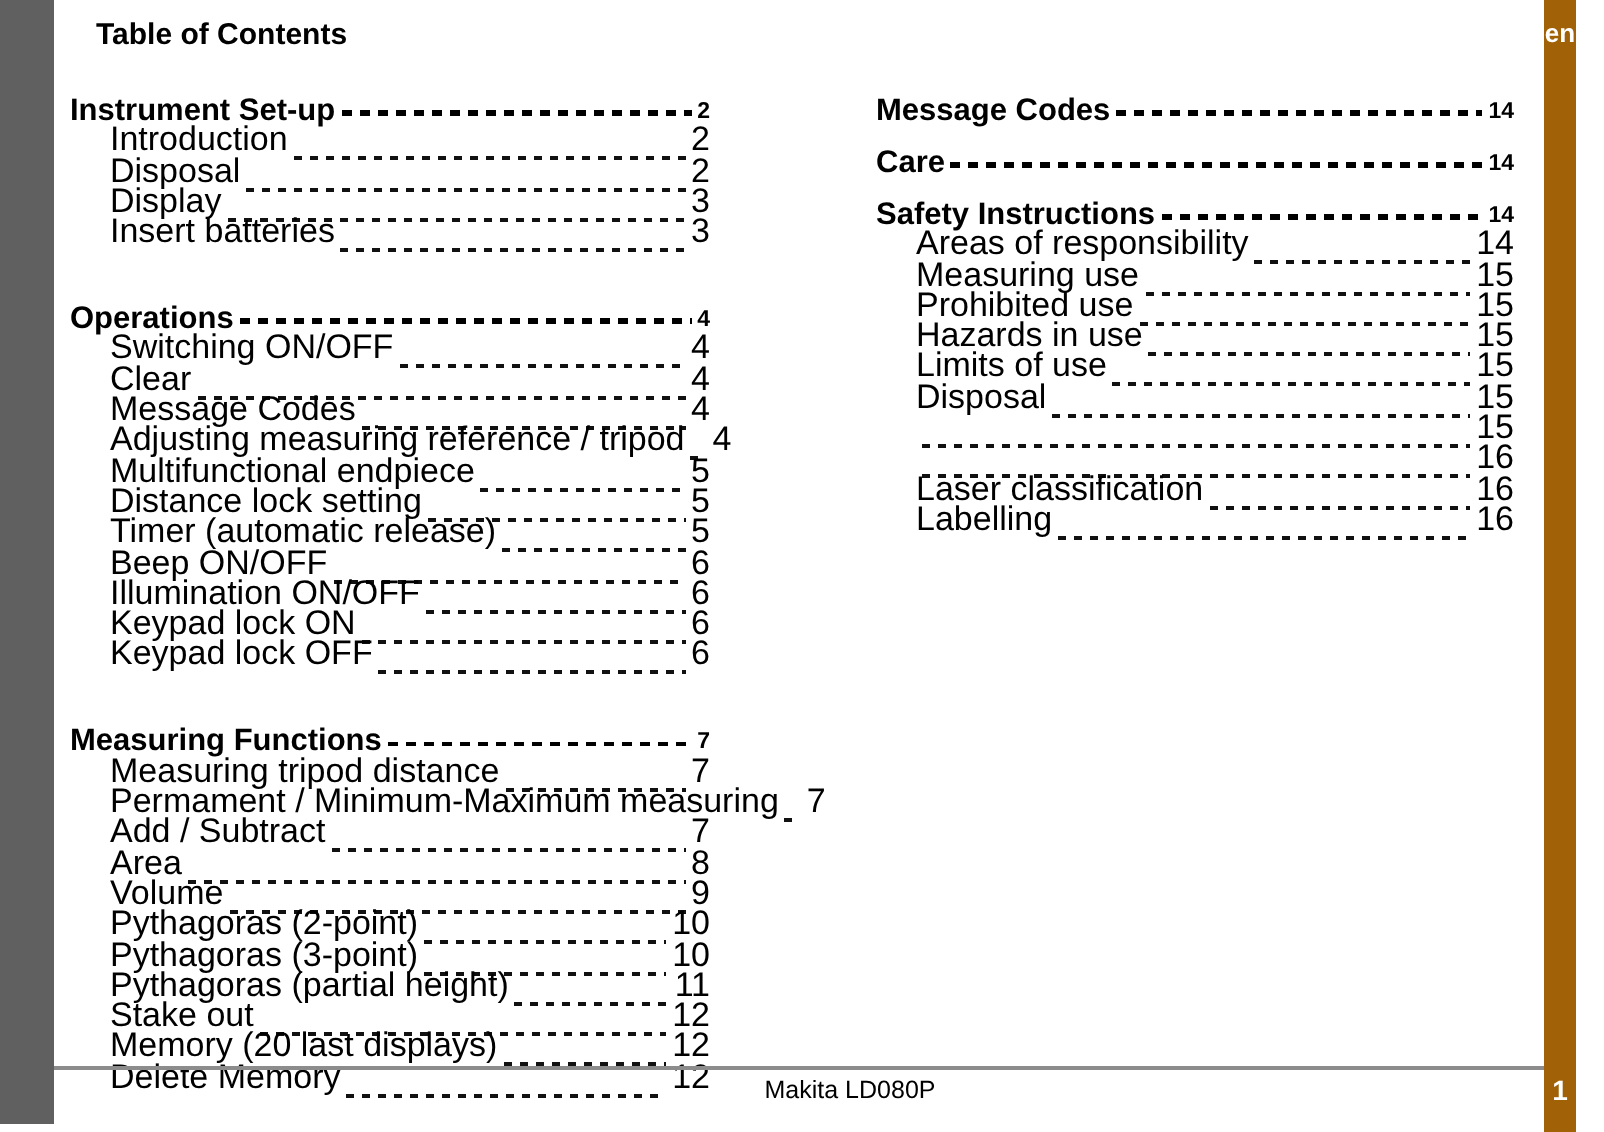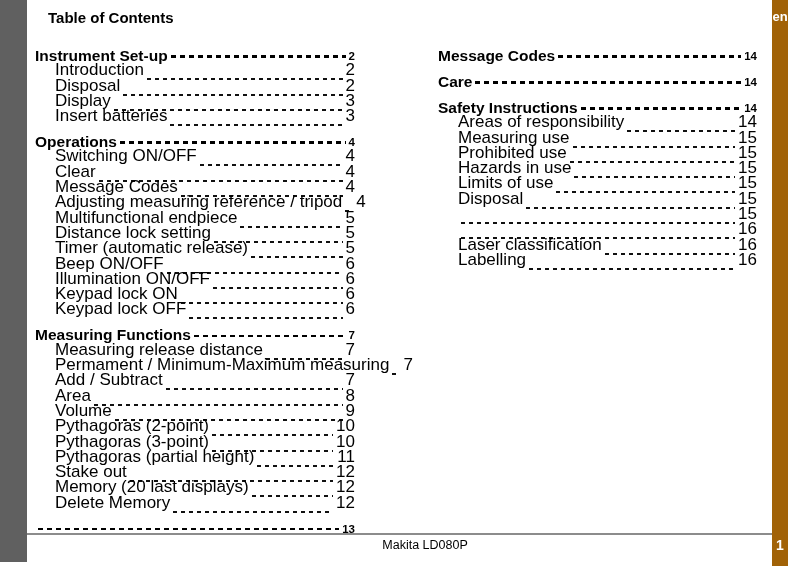--- a/index.html
+++ b/index.html
@@ -39,21 +39,21 @@
   }
   .columns {
     position: absolute; left: 35px; top: 43px;
     display: flex;
   }
   .col-left  { width: 320px; }
   .col-right { width: 319px; margin-left: 83px; }
 
   .heading-row {
     display: flex; align-items: center;
-    height: 18px; margin-top: 7px;
+    height: 18px; margin-top: 25px;
     font-weight: bold; font-size: 15.5px;
     white-space: nowrap;
   }
   .col-right .heading-row { margin-top: 8px; }
   .section:first-child .heading-row { margin-top: 4px; }
   .heading-row .pagenum { font-size: 11.5px; font-weight: bold; }
 
   .item-row {
     display: flex; align-items: flex-end;
     height: 15.3px; padding-left: 20px;
@@ -189,21 +189,21 @@
             <span class="pagenum">6</span>
           </div>
         </div>
         <div class="section">
           <div class="heading-row">
             <span class="label">Measuring Functions</span>
             <span class="leader"></span>
             <span class="pagenum">7</span>
           </div>
           <div class="item-row">
-            <span class="label">Measuring release distance</span>
+            <span class="label">Measuring tripod distance</span>
             <span class="leader"></span>
             <span class="pagenum">7</span>
           </div>
           <div class="item-row">
             <span class="label">Permament / Minimum-Maximum measuring</span>
             <span class="leader"></span>
             <span class="pagenum">7</span>
           </div>
           <div class="item-row">
             <span class="label">Add / Subtract</span>

